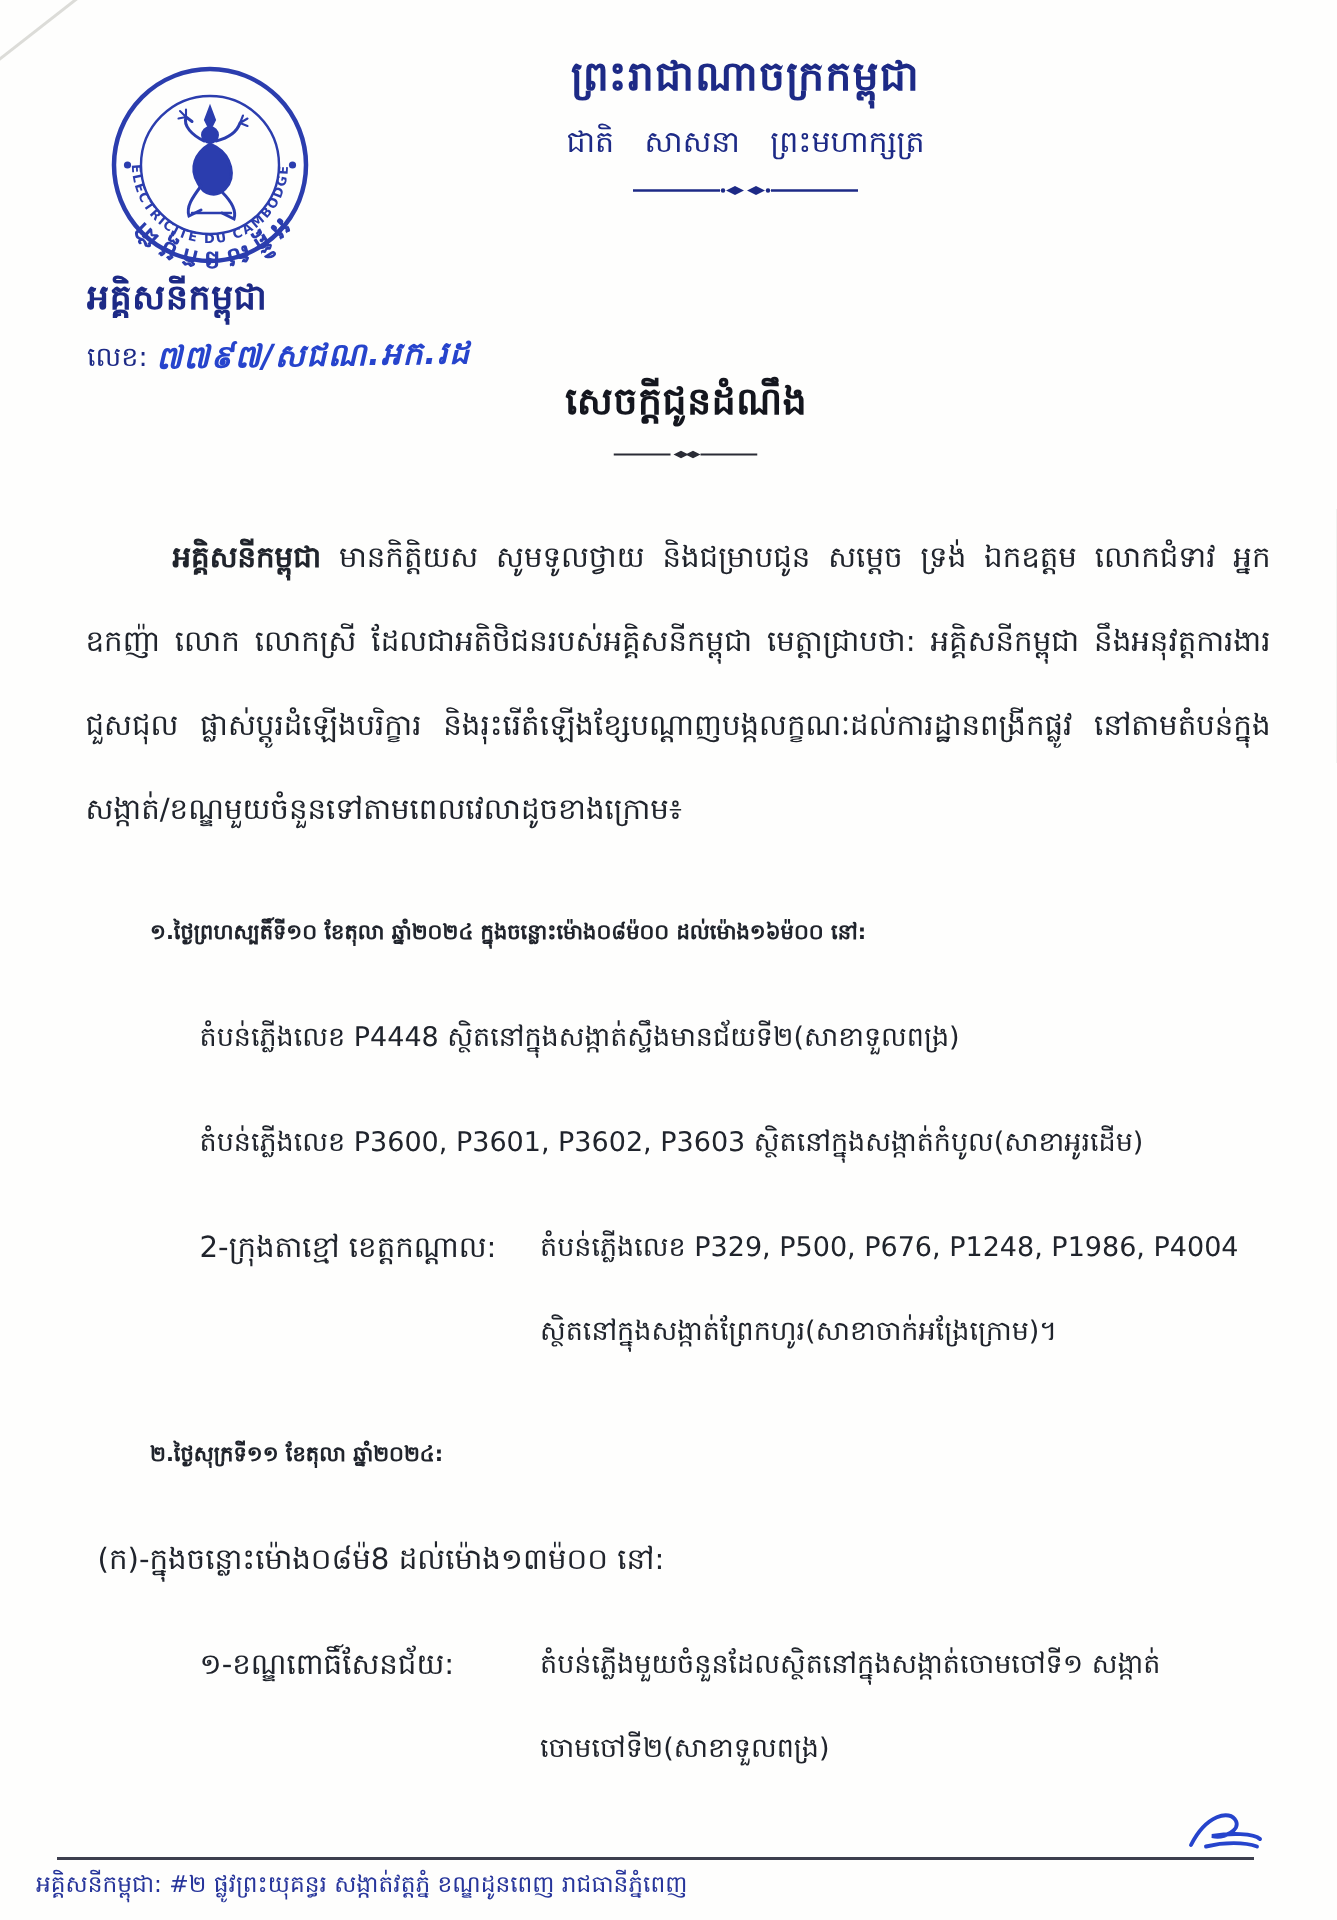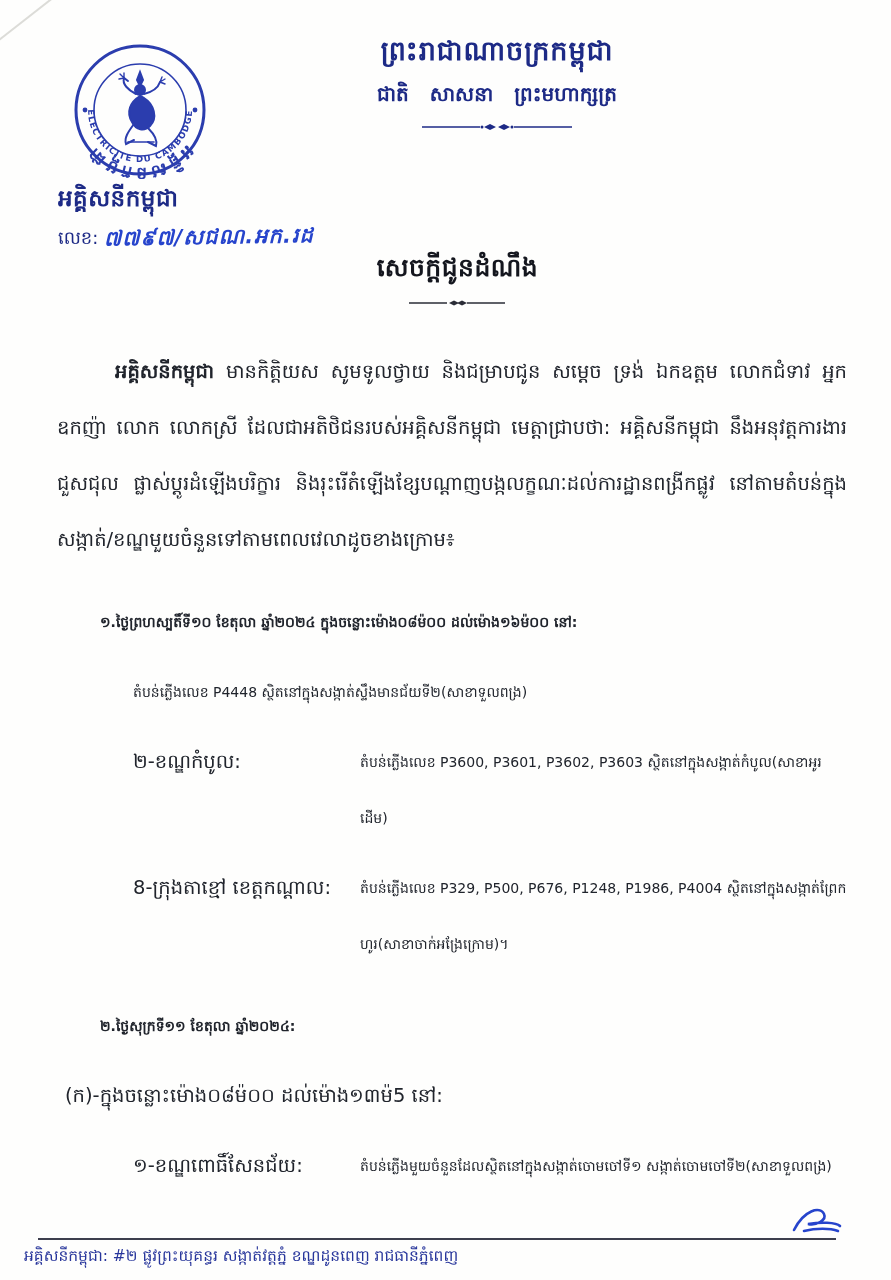--- a/index.html
+++ b/index.html
@@ -20,38 +20,38 @@
     margin-top:4px; font-size:23px; font-weight:bold; color:#1d2a86;
     letter-spacing:.5px;
   }
   .ref-line{margin-top:6px; font-size:18px; color:#1d2a86; white-space:nowrap;}
   .ref-number{
     font-size:21px; font-style:italic; font-weight:bold; color:#2644cc;
     letter-spacing:1px; display:inline-block; transform:rotate(-1deg);
   }
   .kingdom{position:absolute; left:302px; top:34px; width:390px; text-align:center; color:#1d2a86;}
   .kingdom-l1{font-size:27px; font-weight:bold; letter-spacing:1px;font-family:Liberation Serif, serif;}
-  .kingdom-l2{font-size:20px; font-weight:bold; margin-top:8px; word-spacing:14px;}
+  .kingdom-l2{font-size:20px; font-weight:normal; margin-top:8px; word-spacing:14px;}
   .ornament{margin:10px auto 0; display:block;}
   
   .doc-title-wrap{position:absolute; top:216px; left:0; width:100%; text-align:center;}
   .doc-title-inner{display:inline-block; transform:translateX(12px);margin-top:36px;}
   .doc-title{font-size:25px; font-weight:bold; color:#14161e; letter-spacing:.5px;}
   
   .body-text{
     position:absolute; left:57px; top:344px; width:790px;
     font-size:19.5px; line-height:56px; color:#20242c;
   }
   .intro{ text-align:justify; text-indent:58px; margin:0;}
   .intro b{font-weight:bold;}
   .section-heading{font-weight:bold; margin:26px 0 0 43px; font-size:14px;}
   .sub-heading{margin:14px 0 0 8px; font-size:19.5px;}
   .item{display:flex; margin:14px 0 0 76px;}
   .item-label{flex:0 0 227px; font-size:19.5px;}
-  .item-value{flex:1; text-align:left; font-size:14px;}
+  .item-value{flex:1; text-align:left; font-size:18px;}
   
   .footer{position:absolute; left:0; top:1226px; width:880px; height:54px;}
   .footer-line{position:absolute; left:38px; right:44px; top:12px; border-top:2px solid #3d3f4e;}
   .footer-address{position:absolute; left:24px; top:20px; font-size:15.5px; color:#27359b;}
   .footer-phone{position:absolute; right:34px; top:16px; display:flex; align-items:center; gap:6px; color:#2644cc; font-size:15.5px; font-weight:bold;}
   .pen-mark{position:absolute; right:36px; top:-22px;}
 </style>
 </head>
 <body>
 
@@ -120,30 +120,29 @@
 
   <div class="body-text">
     <p class="intro"><b>អគ្គិសនីកម្ពុជា</b><span> មានកិត្តិយស សូមទូលថ្វាយ និងជម្រាបជូន សម្តេច ទ្រង់ ឯកឧត្តម លោកជំទាវ អ្នកឧកញ៉ា លោក លោកស្រី ដែលជាអតិថិជនរបស់អគ្គិសនីកម្ពុជា មេត្តាជ្រាបថា: អគ្គិសនីកម្ពុជា នឹងអនុវត្តការងារជួសជុល ផ្លាស់ប្តូរដំឡើងបរិក្ខារ និងរុះរើតំឡើងខ្សែបណ្តាញបង្កលក្ខណៈដល់ការដ្ឋានពង្រីកផ្លូវ នៅតាមតំបន់ក្នុងសង្កាត់/ខណ្ឌមួយចំនួនទៅតាមពេលវេលាដូចខាងក្រោម៖</span></p>
 
     <div class="section-heading">១.ថ្ងៃព្រហស្បតិ៍ទី១០ ខែតុលា ឆ្នាំ២០២៤ ក្នុងចន្លោះម៉ោង០៨ម៉០០ ដល់ម៉ោង១៦ម៉០០ នៅ:</div>
 
     <div class="item">
       <div class="item-value">តំបន់ភ្លើងលេខ P4448 ស្ថិតនៅក្នុងសង្កាត់ស្ទឹងមានជ័យទី២(សាខាទួលពង្រ)</div>
     </div>
     <div class="item">
-      <div class="item-label">២-ខណ្ឌកំបូល:</div>
       <div class="item-value">តំបន់ភ្លើងលេខ P3600, P3601, P3602, P3603 ស្ថិតនៅក្នុងសង្កាត់កំបូល(សាខាអូរដើម)</div>
     </div>
     <div class="item">
-      <div class="item-label">8-ក្រុងតាខ្មៅ ខេត្តកណ្តាល:</div>
+      <div class="item-label">2-ក្រុងតាខ្មៅ ខេត្តកណ្តាល:</div>
       <div class="item-value">តំបន់ភ្លើងលេខ P329, P500, P676, P1248, P1986, P4004 ស្ថិតនៅក្នុងសង្កាត់ព្រែកហូរ(សាខាចាក់អង្រែក្រោម)។</div>
     </div>
 
     <div class="section-heading">២.ថ្ងៃសុក្រទី១១ ខែតុលា ឆ្នាំ២០២៤:</div>
-    <div class="sub-heading">(ក)-ក្នុងចន្លោះម៉ោង០៨ម៉០០ ដល់ម៉ោង១៣ម៉5 នៅ:</div>
+    <div class="sub-heading">(ក)-ក្នុងចន្លោះម៉ោង០៨ម៉8 ដល់ម៉ោង១៣ម៉០០ នៅ:</div>
 
     <div class="item">
       <div class="item-label">១-ខណ្ឌពោធិ៍សែនជ័យ:</div>
       <div class="item-value">តំបន់ភ្លើងមួយចំនួនដែលស្ថិតនៅក្នុងសង្កាត់ចោមចៅទី១ សង្កាត់ចោមចៅទី២(សាខាទួលពង្រ)</div>
     </div>
   </div>
 
   <div class="footer">
     <div class="footer-line"></div>
     <svg class="pen-mark" width="54" height="34" viewBox="0 0 54 34">

